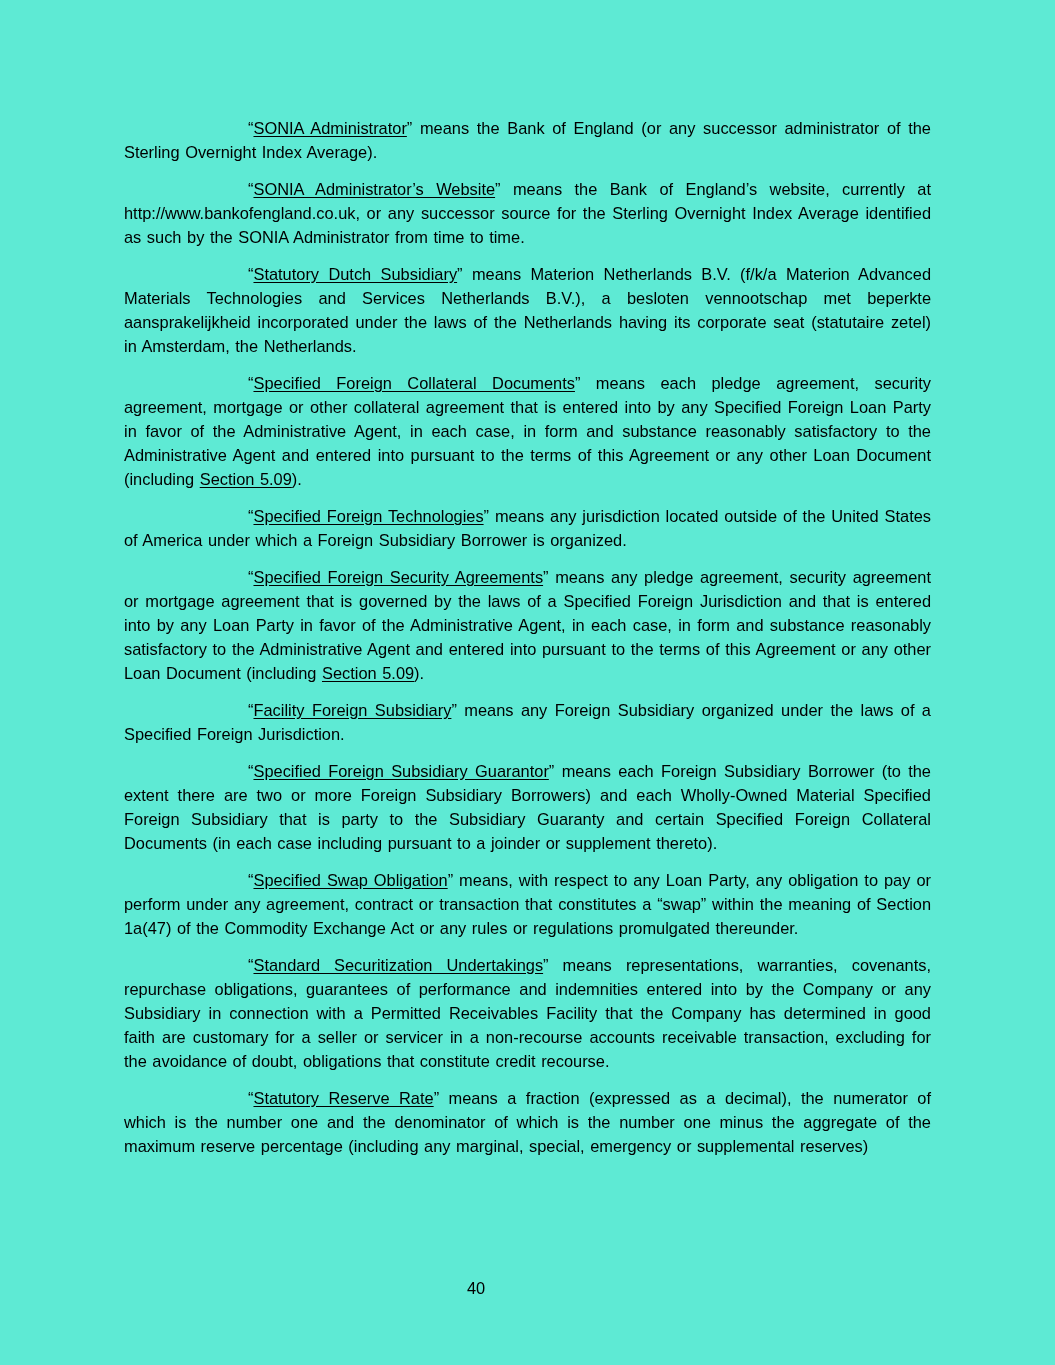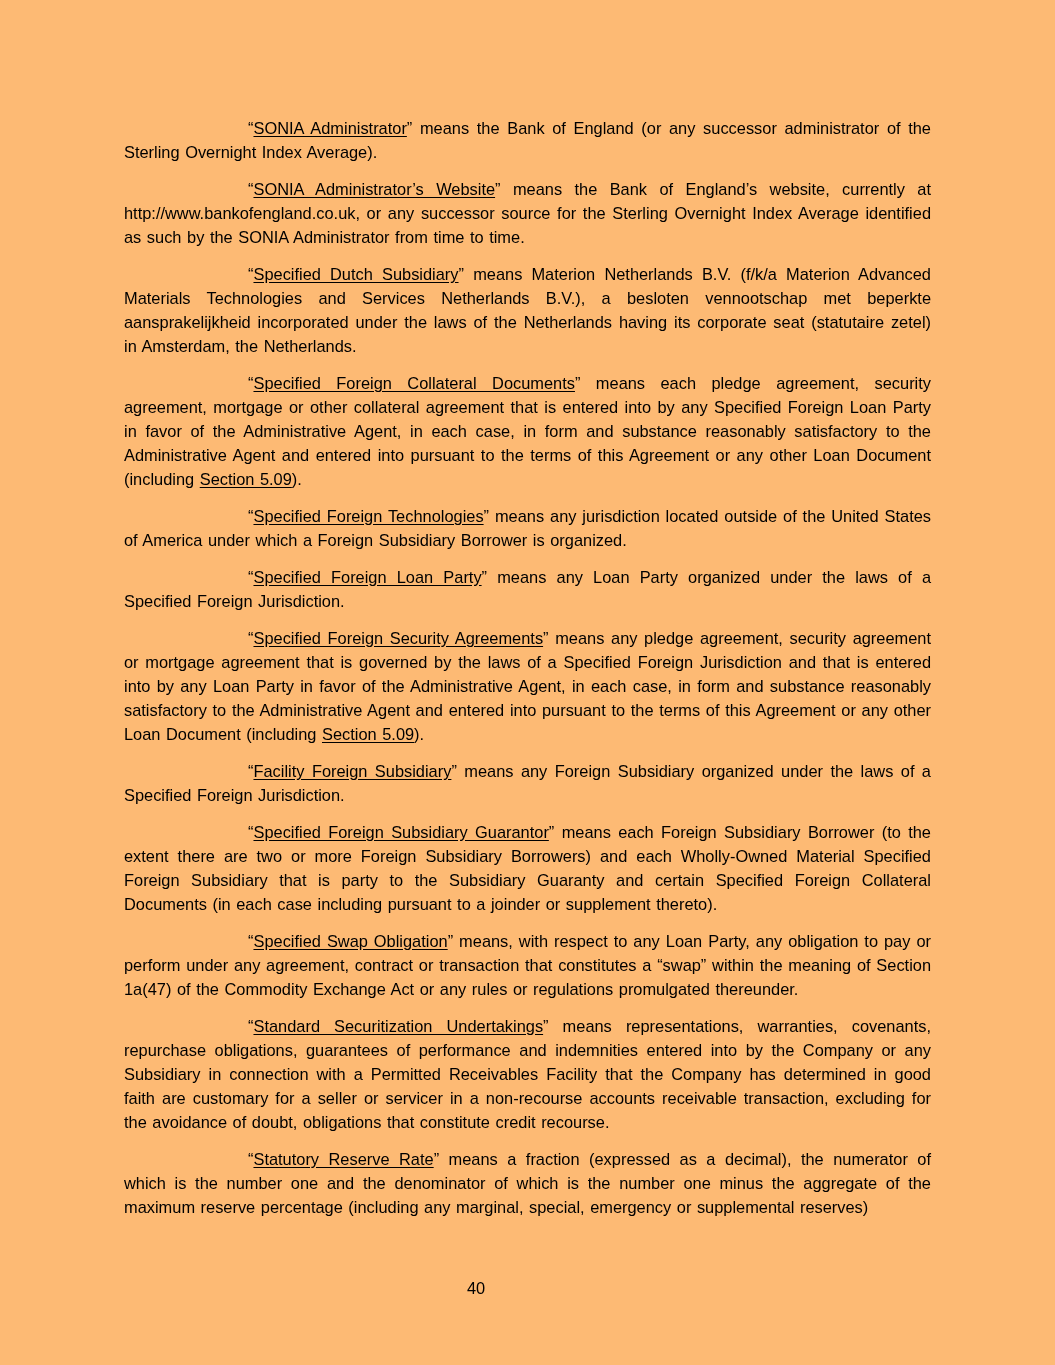--- a/index.html
+++ b/index.html
@@ -7,21 +7,21 @@
     padding: 0;
     background: #ffffff;
     width: 1055px;
     height: 1365px;
     overflow: hidden;
   }
   .page {
     position: relative;
     width: 1055px;
     height: 1365px;
-    background: #fdba74;
+    background: #5eead4;
     color: #000000;
     font-family: "Liberation Sans", "DejaVu Sans", sans-serif;
     font-size: 16.4px;
     line-height: 24px;
     box-sizing: border-box;
   }
   .doc-body {
     position: absolute;
     top: 116px;
     left: 124px;
@@ -50,24 +50,23 @@
     color: #000000;
   }
 </style>
 </head>
 <body>
 
 <div class="page">
   <div class="doc-body">
       <p class="para">“<span class="underline">SONIA Administrator</span>” means the Bank of England (or any successor administrator of the Sterling Overnight Index Average).</p>
       <p class="para">“<span class="underline">SONIA Administrator’s Website</span>” means the Bank of England’s website, currently at http://www.bankofengland.co.uk, or any successor source for the Sterling Overnight Index Average identified as such by the SONIA Administrator from time to time.</p>
-      <p class="para">“<span class="underline">Specified Dutch Subsidiary</span>” means Materion Netherlands B.V. (f/k/a Materion Advanced Materials Technologies and Services Netherlands B.V.), a besloten vennootschap met beperkte aansprakelijkheid incorporated under the laws of the Netherlands having its corporate seat (statutaire zetel) in Amsterdam, the Netherlands.</p>
+      <p class="para">“<span class="underline">Statutory Dutch Subsidiary</span>” means Materion Netherlands B.V. (f/k/a Materion Advanced Materials Technologies and Services Netherlands B.V.), a besloten vennootschap met beperkte aansprakelijkheid incorporated under the laws of the Netherlands having its corporate seat (statutaire zetel) in Amsterdam, the Netherlands.</p>
       <p class="para">“<span class="underline">Specified Foreign Collateral Documents</span>” means each pledge agreement, security agreement, mortgage or other collateral agreement that is entered into by any Specified Foreign Loan Party in favor of the Administrative Agent, in each case, in form and substance reasonably satisfactory to the Administrative Agent and entered into pursuant to the terms of this Agreement or any other Loan Document (including <span class="underline">Section 5.09</span>).</p>
       <p class="para">“<span class="underline">Specified Foreign Technologies</span>” means any jurisdiction located outside of the United States of America under which a Foreign Subsidiary Borrower is organized.</p>
-      <p class="para">“<span class="underline">Specified Foreign Loan Party</span>” means any Loan Party organized under the laws of a Specified Foreign Jurisdiction.</p>
       <p class="para">“<span class="underline">Specified Foreign Security Agreements</span>” means any pledge agreement, security agreement or mortgage agreement that is governed by the laws of a Specified Foreign Jurisdiction and that is entered into by any Loan Party in favor of the Administrative Agent, in each case, in form and substance reasonably satisfactory to the Administrative Agent and entered into pursuant to the terms of this Agreement or any other Loan Document (including <span class="underline">Section 5.09</span>).</p>
       <p class="para">“<span class="underline">Facility Foreign Subsidiary</span>” means any Foreign Subsidiary organized under the laws of a Specified Foreign Jurisdiction.</p>
       <p class="para">“<span class="underline">Specified Foreign Subsidiary Guarantor</span>” means each Foreign Subsidiary Borrower (to the extent there are two or more Foreign Subsidiary Borrowers) and each Wholly-Owned Material Specified Foreign Subsidiary that is party to the Subsidiary Guaranty and certain Specified Foreign Collateral Documents (in each case including pursuant to a joinder or supplement thereto).</p>
       <p class="para">“<span class="underline">Specified Swap Obligation</span>” means, with respect to any Loan Party, any obligation to pay or perform under any agreement, contract or transaction that constitutes a “swap” within the meaning of Section 1a(47) of the Commodity Exchange Act or any rules or regulations promulgated thereunder.</p>
       <p class="para">“<span class="underline">Standard Securitization Undertakings</span>” means representations, warranties, covenants, repurchase obligations, guarantees of performance and indemnities entered into by the Company or any Subsidiary in connection with a Permitted Receivables Facility that the Company has determined in good faith are customary for a seller or servicer in a non-recourse accounts receivable transaction, excluding for the avoidance of doubt, obligations that constitute credit recourse.</p>
       <p class="para">“<span class="underline">Statutory Reserve Rate</span>” means a fraction (expressed as a decimal), the numerator of which is the number one and the denominator of which is the number one minus the aggregate of the maximum reserve percentage (including any marginal, special, emergency or supplemental reserves)</p>
     </div>
   <div class="page-number">40</div>
 </div>
 

